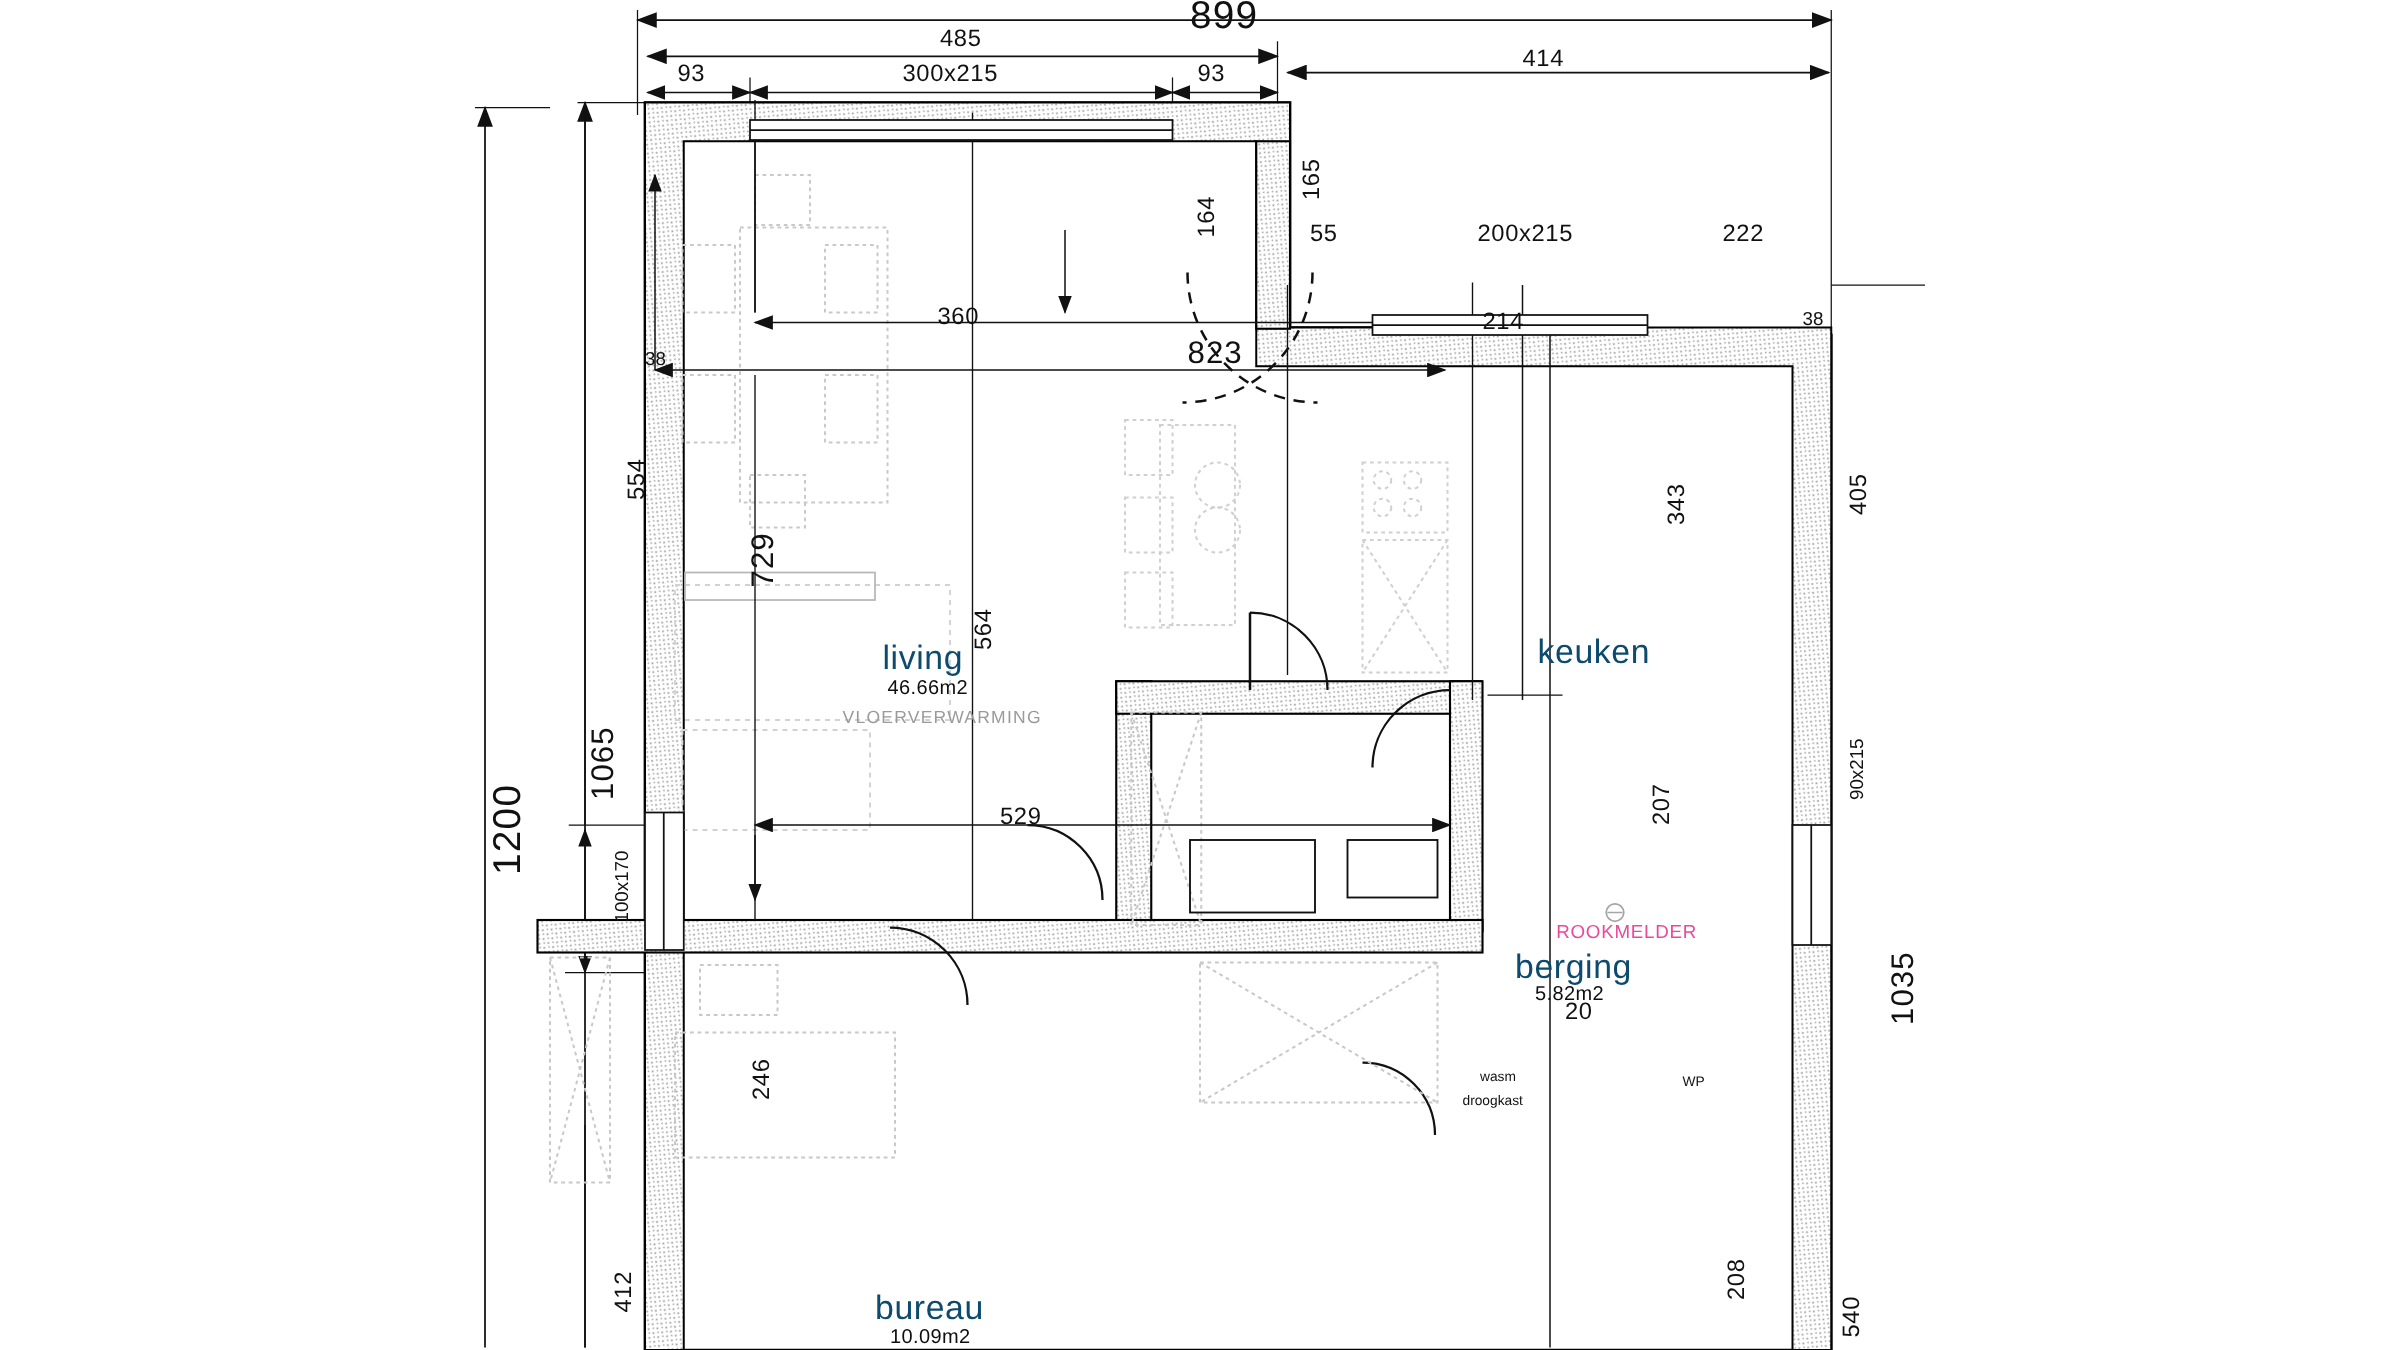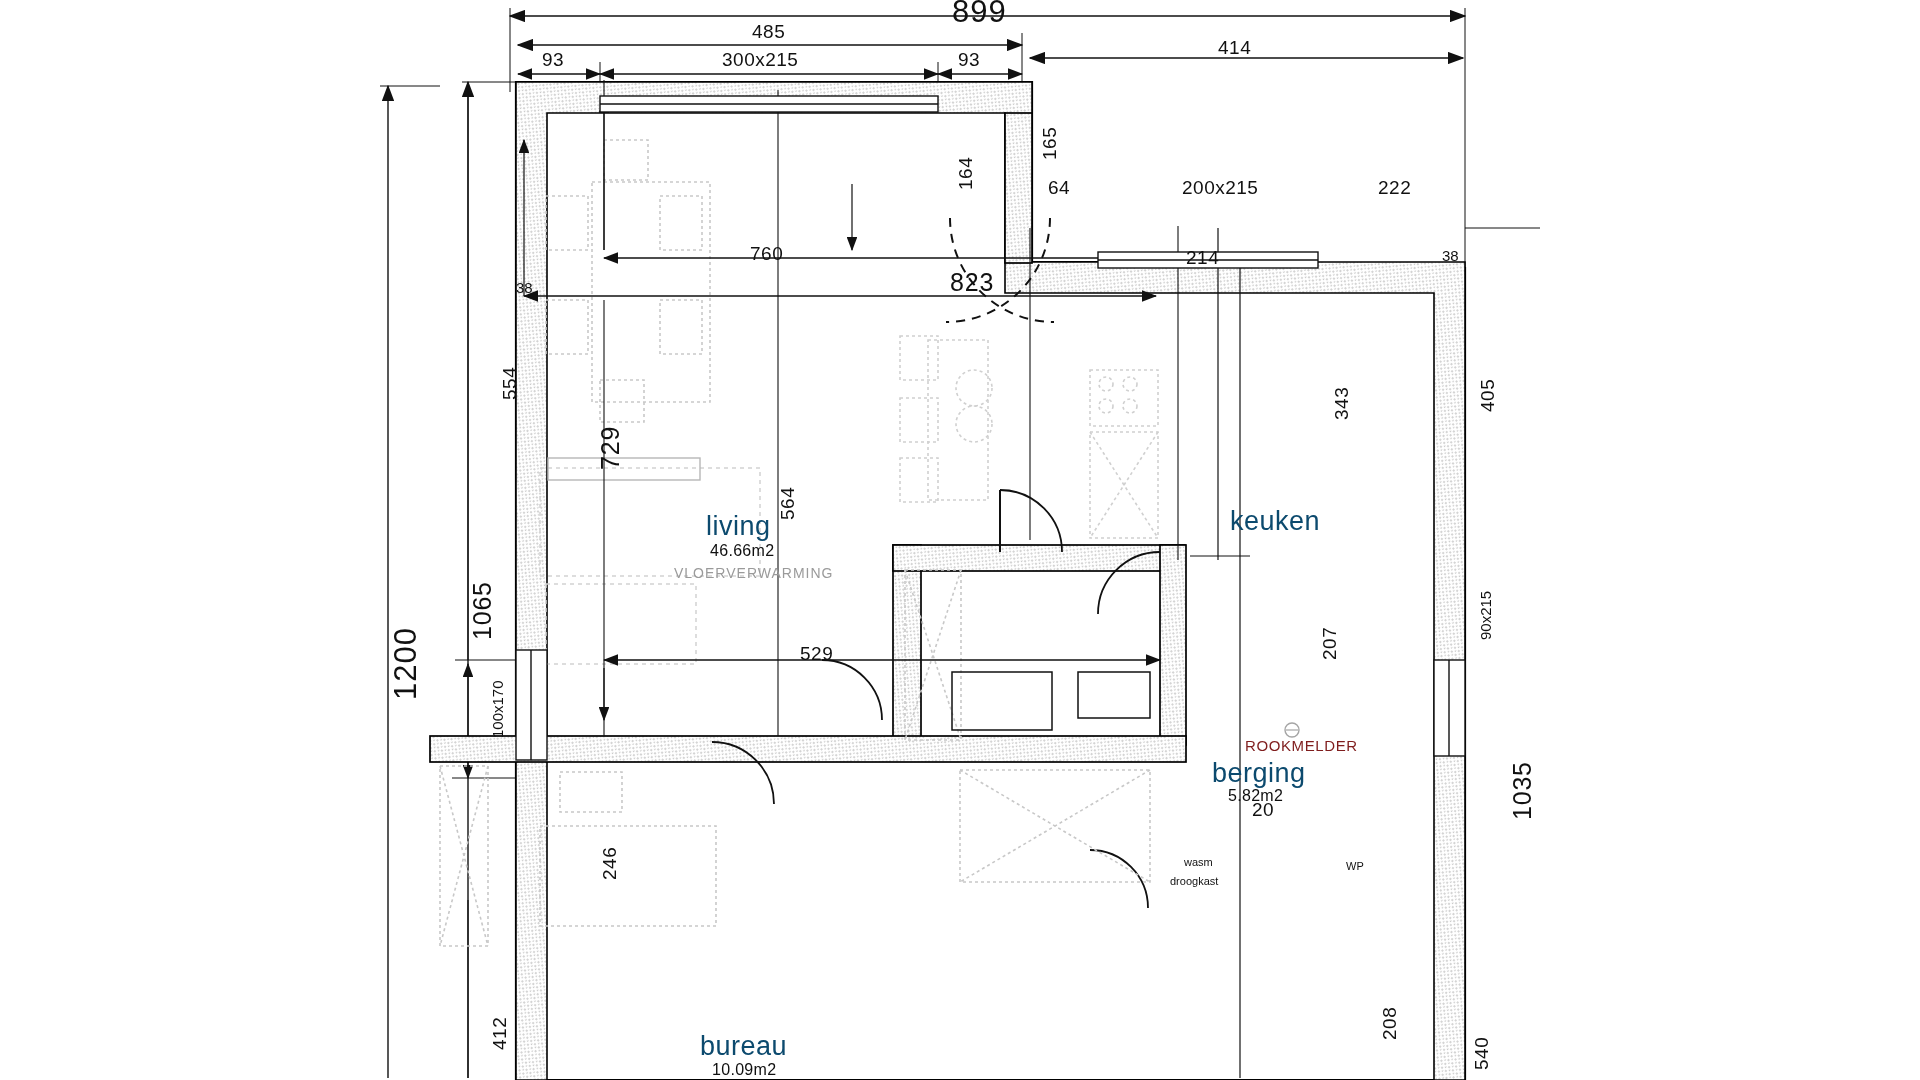--- a/index.html
+++ b/index.html
@@ -12,21 +12,21 @@
   #plan{position:absolute;left:0;top:0;width:1920px;height:1080px;}
   .lbl{position:absolute;white-space:nowrap;line-height:1;}
   .rot{transform-origin:0 0;}
   
   .room-name{font-size:27px;letter-spacing:.5px;color:#0c4a6e;}
   .room-area{font-size:16px;letter-spacing:.3px;color:#0f0f0f;}
   .dim{font-size:19px;color:#111;letter-spacing:.5px;}
   .dim-big{font-size:31px;color:#111;letter-spacing:1px;}
   .dim-med{font-size:25px;color:#111;letter-spacing:.8px;}
   .faint{color:#9a9a9a;font-size:14px;letter-spacing:1px;}
-  .faint2{color:#7f1d1d;font-size:15px;letter-spacing:.6px;}
+  .faint2{color:#ec4899;font-size:15px;letter-spacing:.6px;}
   .small-lbl{font-size:11px;color:#111;margin-top:44px;}
   .tiny-lbl{font-size:15px;color:#111;}
 </style>
 </head>
 <body>
 
 <svg id="plan" viewBox="0 0 1920 1080" xmlns="http://www.w3.org/2000/svg">
   <defs>
     <pattern id="hatch" width="5" height="5" patternUnits="userSpaceOnUse" patternTransform="rotate(40)">
       <rect width="5" height="5" fill="#ffffff"></rect>
@@ -194,32 +194,32 @@
 <div class="lbl dim" style="left:958px;top:50px;">93</div>
 <div class="lbl dim" style="left:1218px;top:38px;">414</div>
 
 <div class="lbl dim-big rot" style="left:390px;top:700px;transform:rotate(-90deg);">1200</div>
 <div class="lbl dim-med rot" style="left:470px;top:640px;transform:rotate(-90deg);">1065</div>
 <div class="lbl dim rot" style="left:500px;top:400px;transform:rotate(-90deg);">554</div>
 <div class="lbl tiny-lbl rot" style="left:490px;top:738px;transform:rotate(-90deg);">100x170</div>
 <div class="lbl dim rot" style="left:490px;top:1050px;transform:rotate(-90deg);">412</div>
 
 <div class="lbl dim-med rot" style="left:598px;top:470px;transform:rotate(-90deg);">729</div>
-<div class="lbl dim" style="left:750px;top:244px;">760</div>
+<div class="lbl dim" style="left:750px;top:244px;">360</div>
 <div class="lbl dim-med" style="left:950px;top:270px;">823</div>
 <div class="lbl dim rot" style="left:778px;top:520px;transform:rotate(-90deg);">564</div>
 <div class="lbl dim" style="left:800px;top:644px;">529</div>
 <div class="lbl dim rot" style="left:600px;top:880px;transform:rotate(-90deg);">246</div>
 
 <div class="lbl tiny-lbl" style="left:516px;top:280px;">38</div>
 <div class="lbl tiny-lbl" style="left:1442px;top:248px;">38</div>
 
 <div class="lbl dim rot" style="left:956px;top:190px;transform:rotate(-90deg);">164</div>
 <div class="lbl dim rot" style="left:1040px;top:160px;transform:rotate(-90deg);">165</div>
-<div class="lbl dim" style="left:1048px;top:178px;">64</div>
+<div class="lbl dim" style="left:1048px;top:178px;">55</div>
 <div class="lbl dim" style="left:1182px;top:178px;">200x215</div>
 <div class="lbl dim" style="left:1378px;top:178px;">222</div>
 <div class="lbl dim" style="left:1186px;top:248px;">214</div>
 <div class="lbl dim rot" style="left:1332px;top:420px;transform:rotate(-90deg);">343</div>
 <div class="lbl dim rot" style="left:1478px;top:412px;transform:rotate(-90deg);">405</div>
 <div class="lbl dim-med rot" style="left:1510px;top:820px;transform:rotate(-90deg);">1035</div>
 <div class="lbl tiny-lbl rot" style="left:1478px;top:640px;transform:rotate(-90deg);">90x215</div>
 <div class="lbl dim rot" style="left:1320px;top:660px;transform:rotate(-90deg);">207</div>
 <div class="lbl dim" style="left:1252px;top:800px;">20</div>
 <div class="lbl dim rot" style="left:1380px;top:1040px;transform:rotate(-90deg);">208</div>

